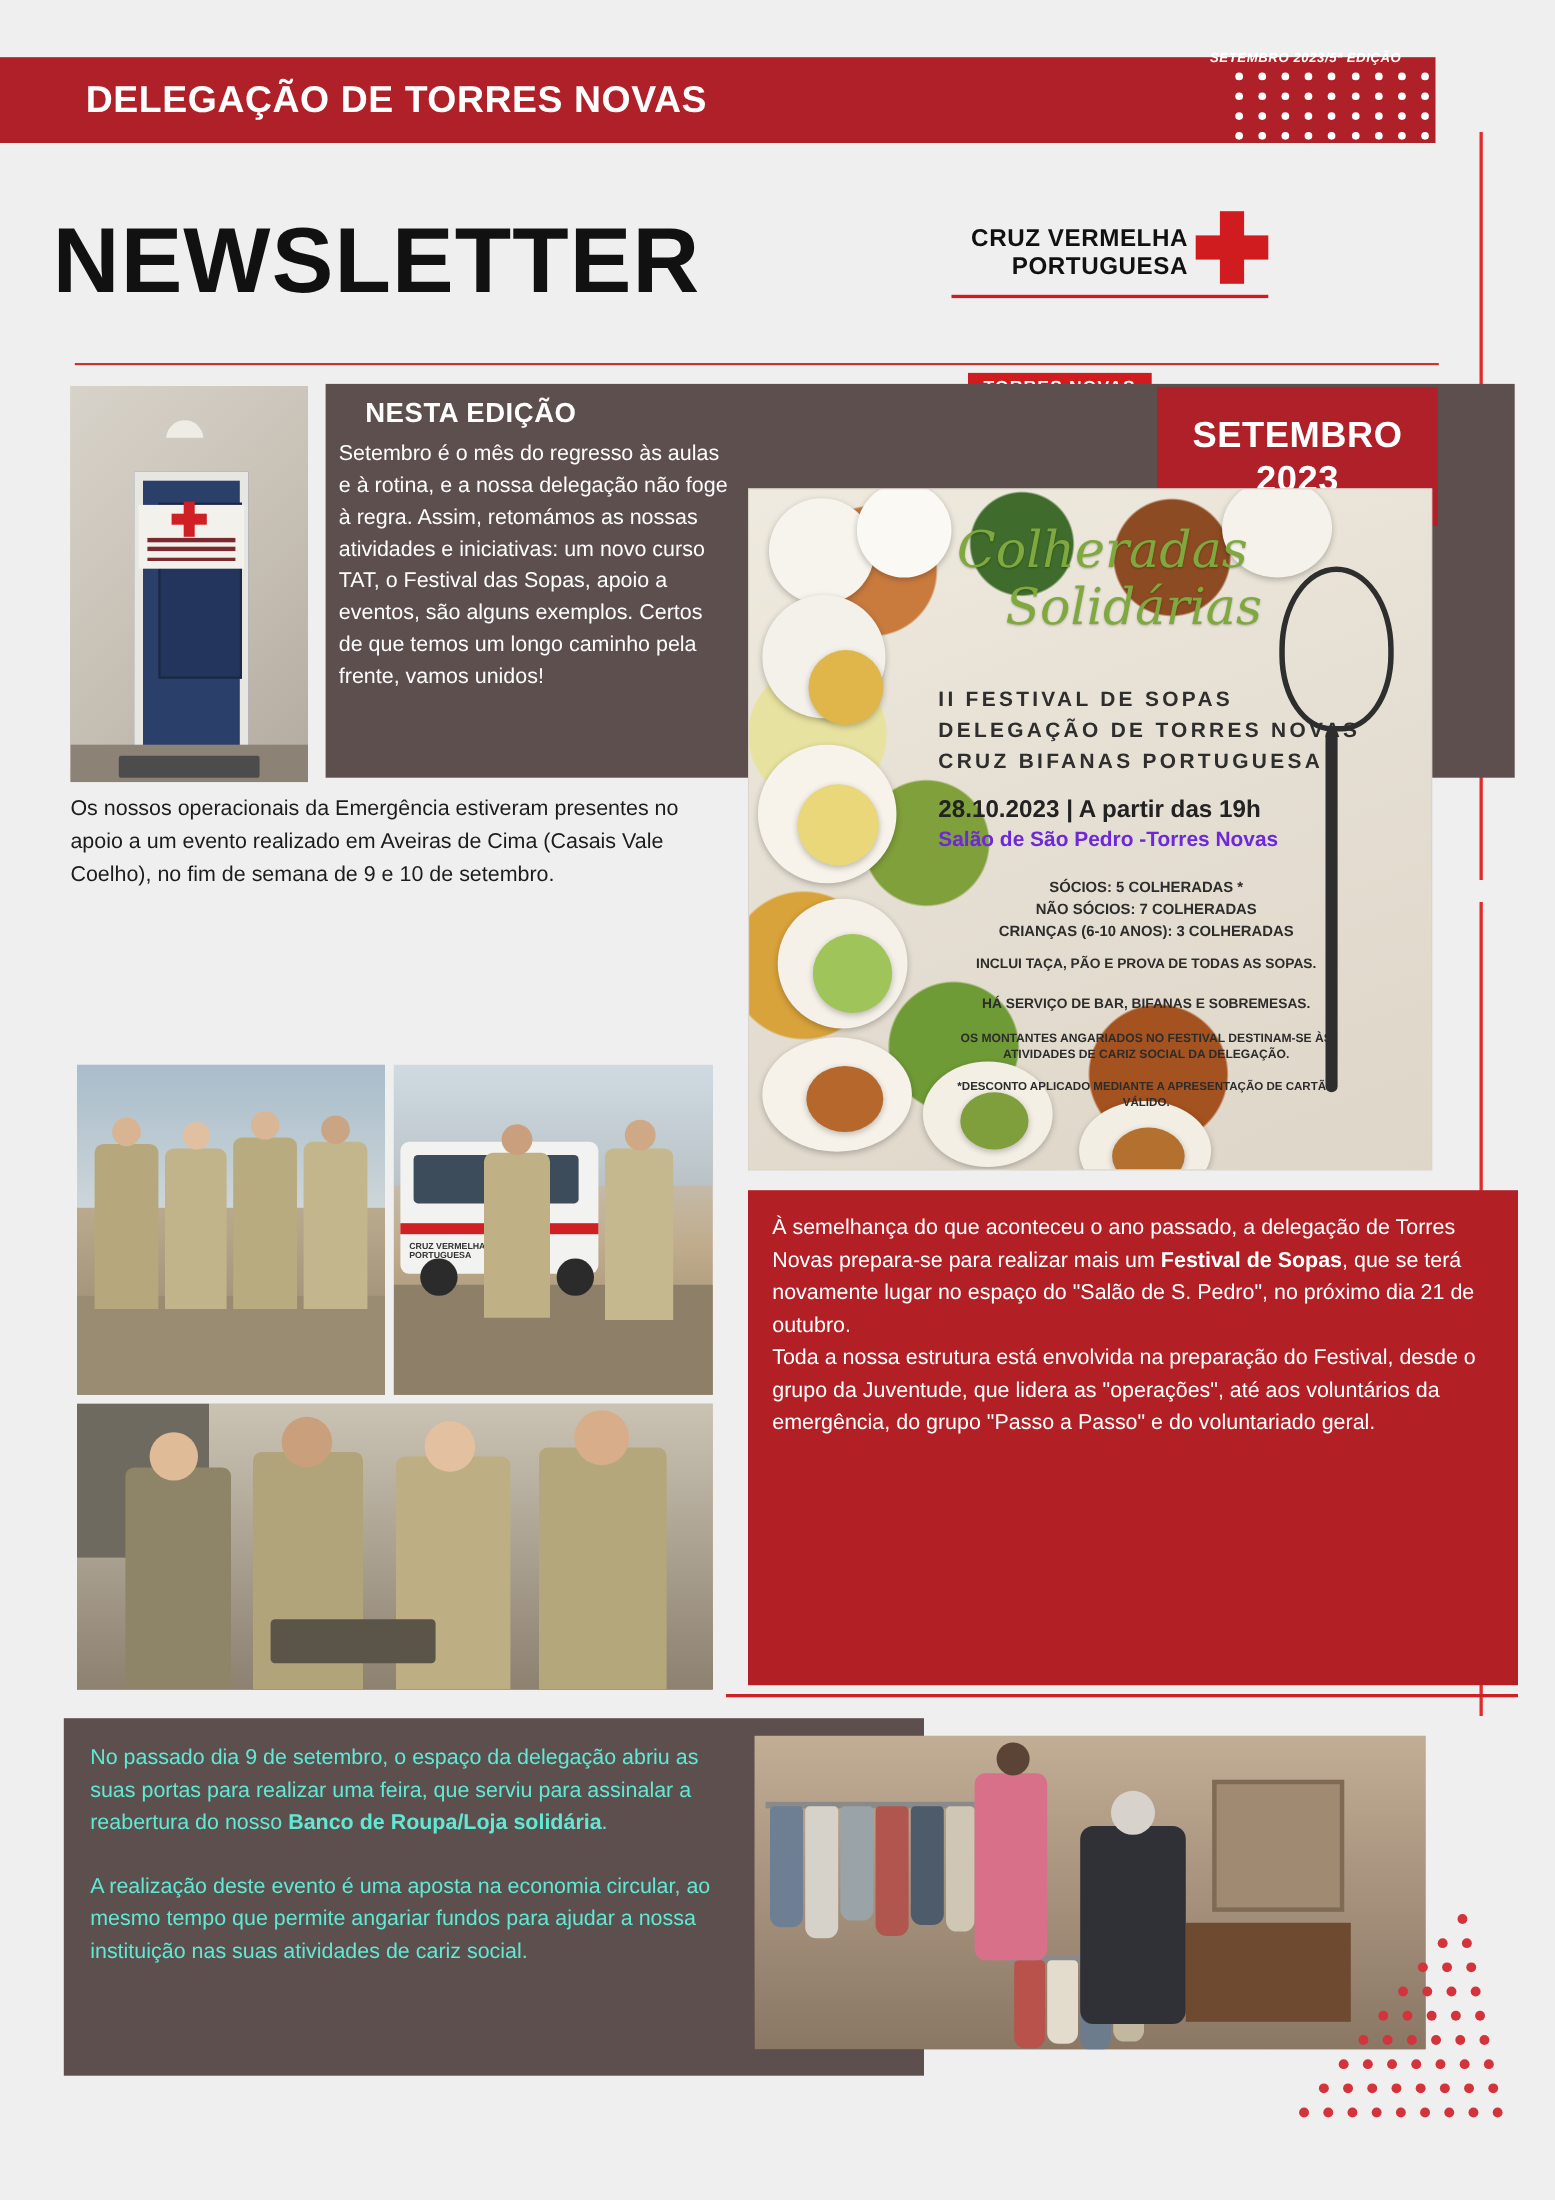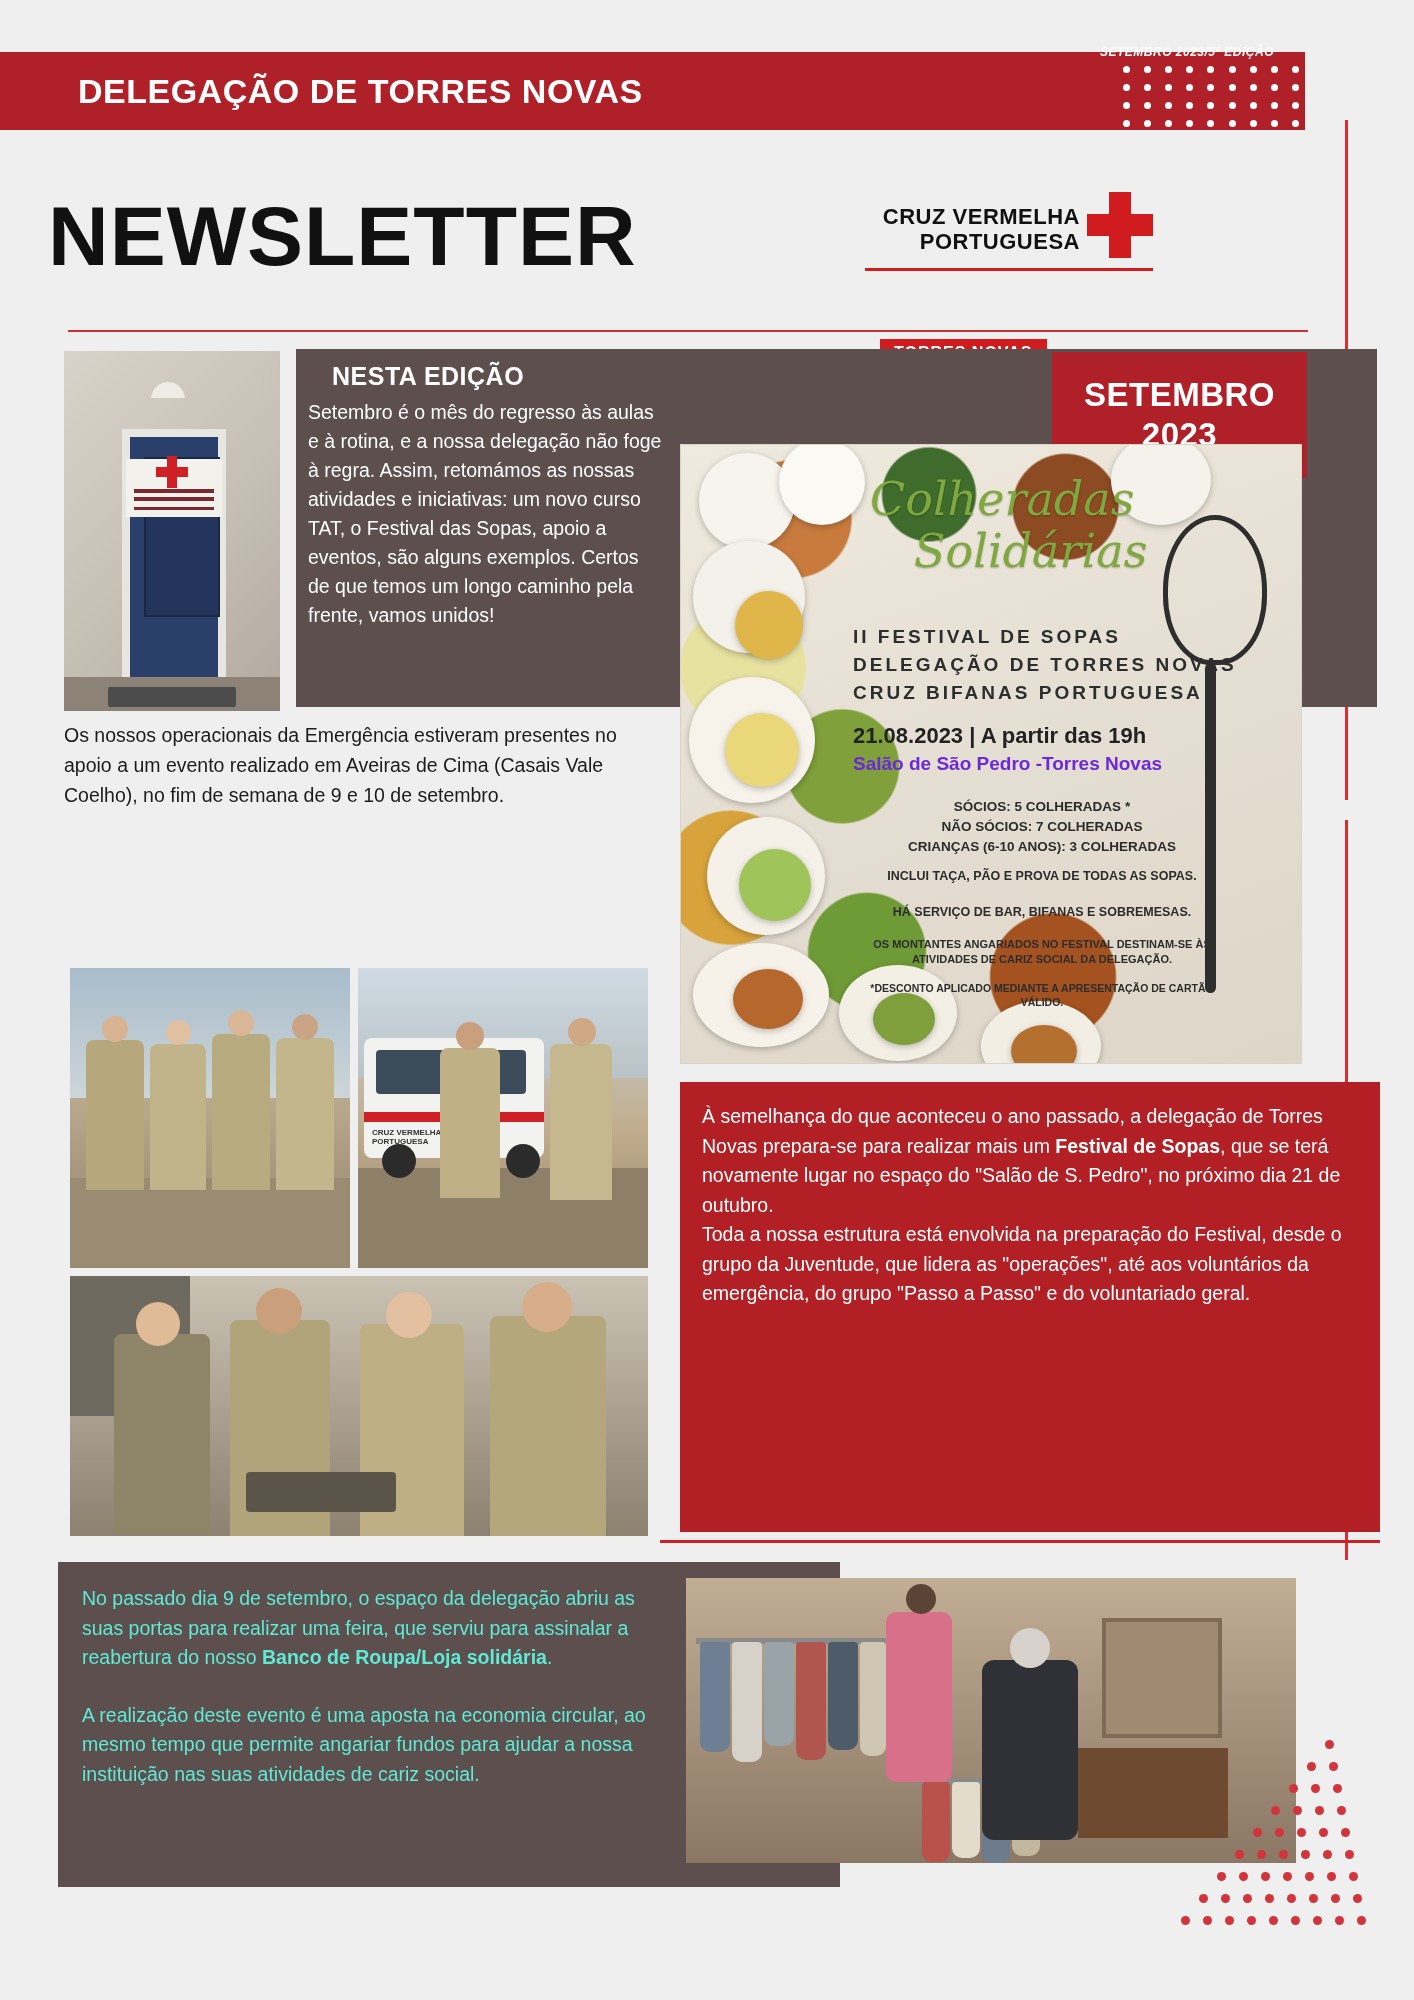--- a/index.html
+++ b/index.html
@@ -493,21 +493,21 @@
     <div class="script">
       <div>Colheradas</div>
       <div style="margin-left:44px">Solidárias</div>
     </div>
 
     <div class="blockinfo">
       <div class="t1">II FESTIVAL DE SOPAS</div>
       <div class="t1">DELEGAÇÃO DE TORRES NOVAS</div>
       <div class="t1">CRUZ BIFANAS PORTUGUESA</div>
     </div>
-    <div class="date">21.08.2023 | A partir das 19h</div>
+    <div class="date">28.10.2023 | A partir das 19h</div>
     <div class="place">Salão de São Pedro -Torres Novas</div>
     <div class="prices">
       <div>SÓCIOS: 5 COLHERADAS *</div>
       <div>NÃO SÓCIOS: 7 COLHERADAS</div>
       <div>CRIANÇAS (6-10 ANOS): 3 COLHERADAS</div>
     </div>
     <div class="incl">INCLUI TAÇA, PÃO E PROVA DE TODAS AS SOPAS.</div>
     <div class="bar">HÁ SERVIÇO DE BAR, BIFANAS E SOBREMESAS.</div>
     <div class="mont">OS MONTANTES ANGARIADOS NO FESTIVAL DESTINAM-SE ÀS ATIVIDADES DE CARIZ SOCIAL DA DELEGAÇÃO.</div>
     <div class="desc">*DESCONTO APLICADO MEDIANTE A  APRESENTAÇÃO DE CARTÃO VÁLIDO.</div>

